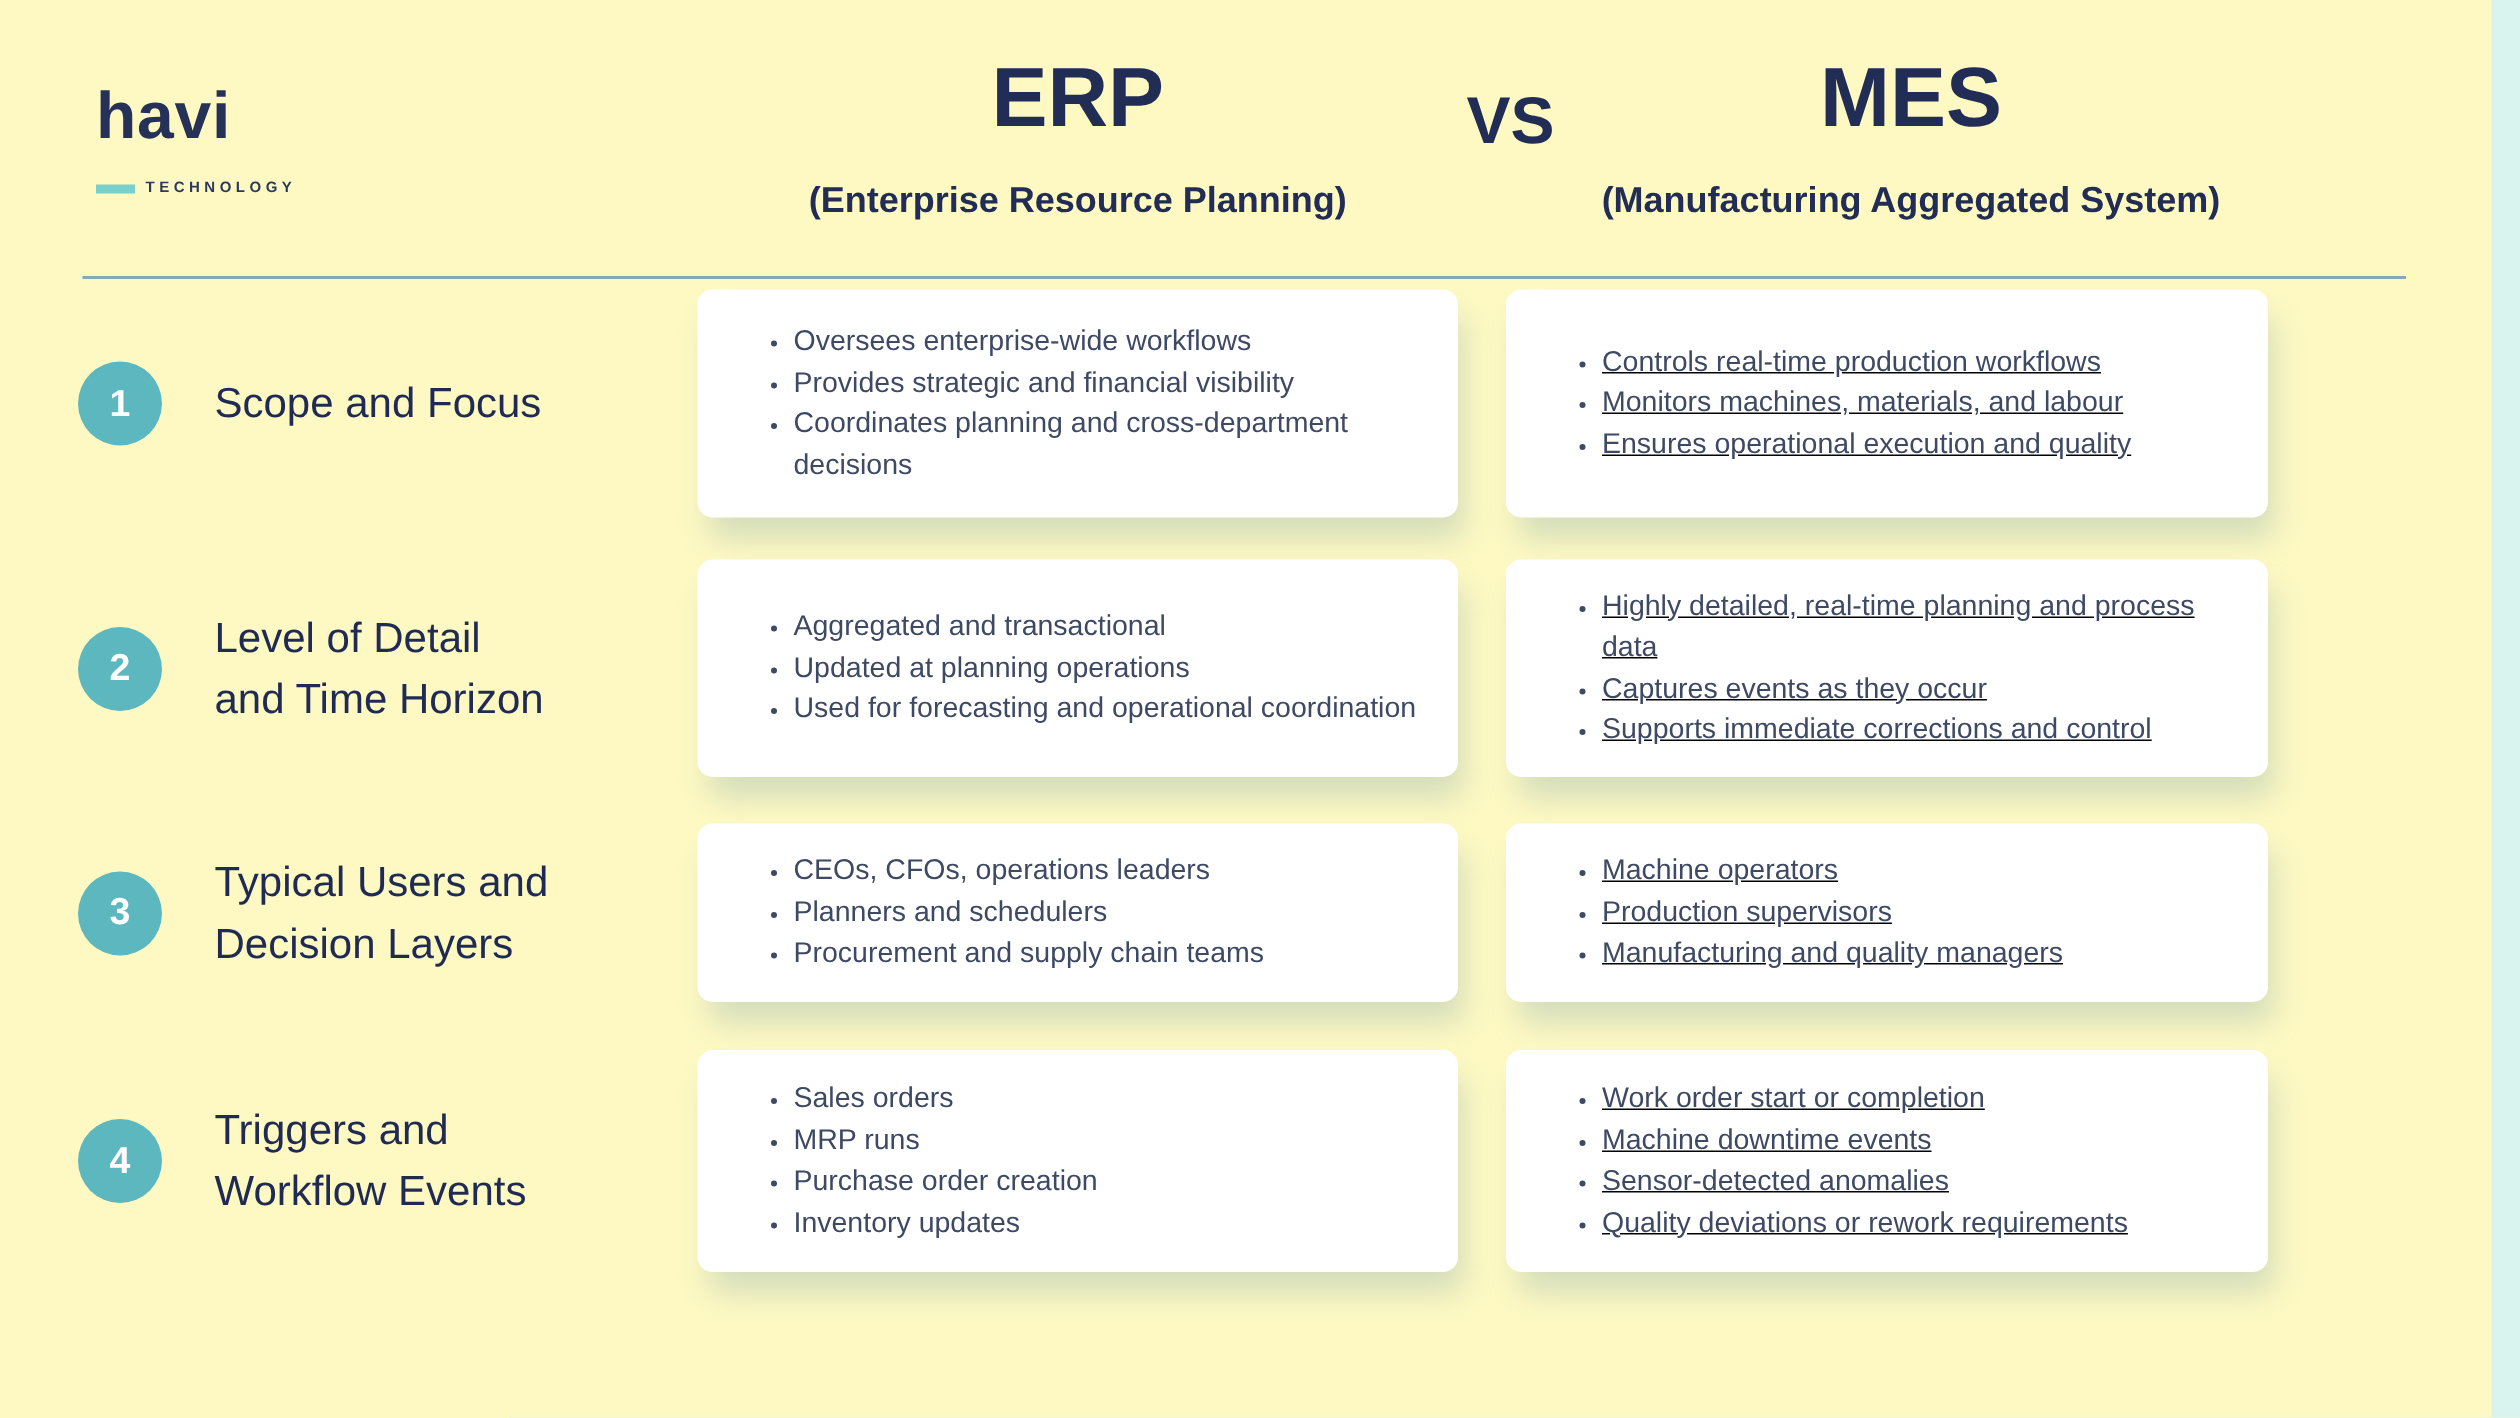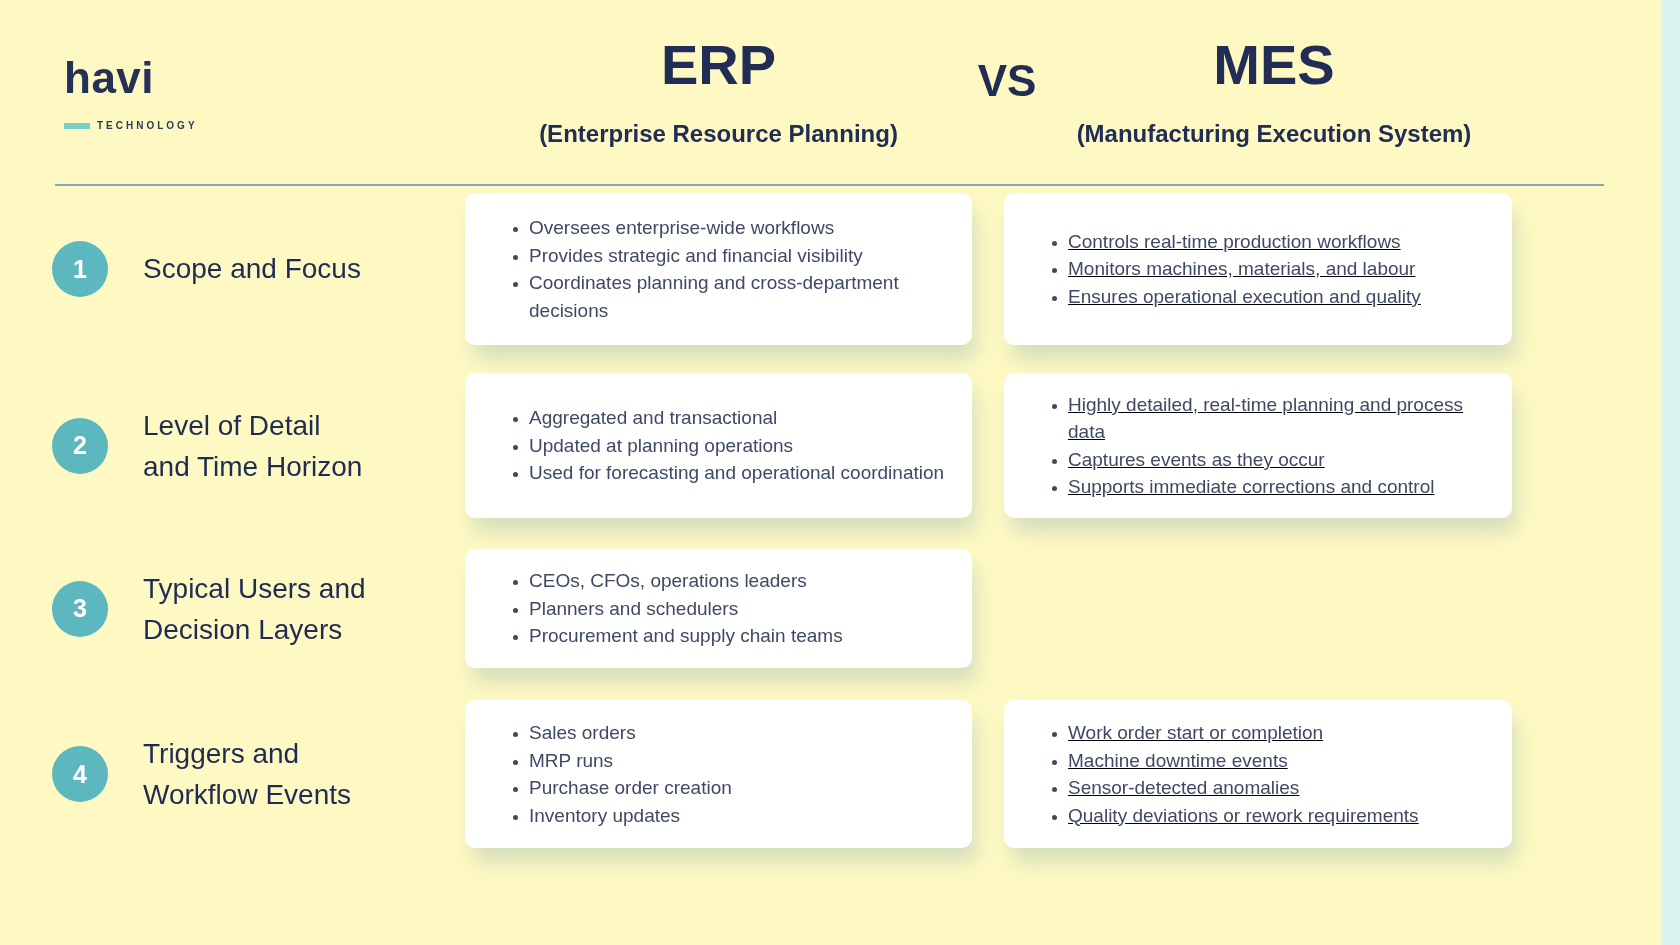--- a/index.html
+++ b/index.html
@@ -94,21 +94,21 @@
     <div class="logo-sub">
       <span class="logo-bar"></span>
       <span class="logo-tagline">TECHNOLOGY</span>
     </div>
   </div>
 
   <div class="hdr-title erp">ERP</div>
   <div class="hdr-vs">VS</div>
   <div class="hdr-title mes">MES</div>
   <div class="hdr-sub erp">(Enterprise Resource Planning)</div>
-  <div class="hdr-sub mes">(Manufacturing Execution System)</div>
+  <div class="hdr-sub mes">(Manufacturing Aggregated System)</div>
 
   <div class="divider"></div>
 
   <div class="row row1">
     <div class="num-badge">1</div>
     <div class="row-label">
       <span>Scope and Focus</span>
       <span></span>
     </div>
     <div class="card erp">
@@ -153,20 +153,27 @@
     <div class="num-badge">3</div>
     <div class="row-label">
       <span>Typical Users and</span>
       <span>Decision Layers</span>
     </div>
     <div class="card erp">
       <ul>
         <li>CEOs, CFOs, operations leaders</li>
         <li>Planners and schedulers</li>
         <li>Procurement and supply chain teams</li>
+      </ul>
+    </div>
+    <div class="card mes">
+      <ul>
+        <li>Machine operators</li>
+        <li>Production supervisors</li>
+        <li>Manufacturing and quality managers</li>
       </ul>
     </div>
   </div>
 
   <div class="row row4">
     <div class="num-badge">4</div>
     <div class="row-label">
       <span>Triggers and</span>
       <span>Workflow Events</span>
     </div>

